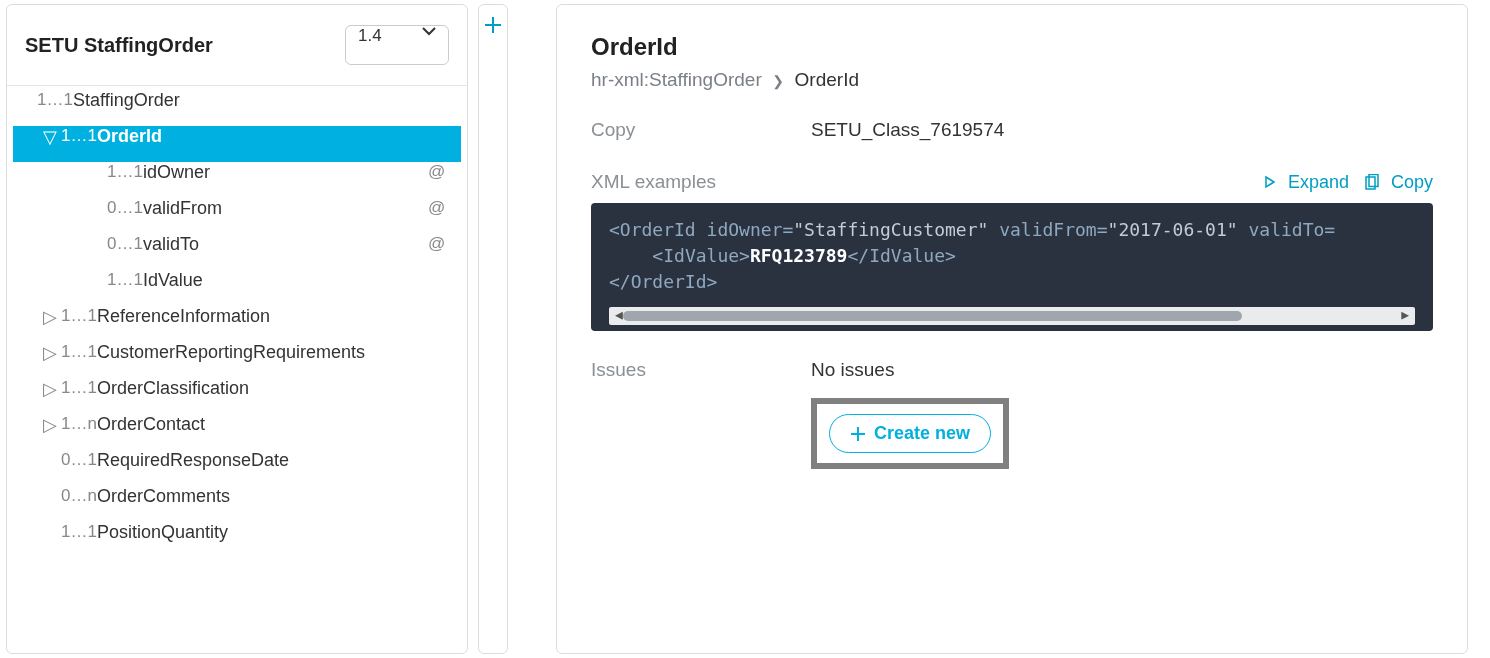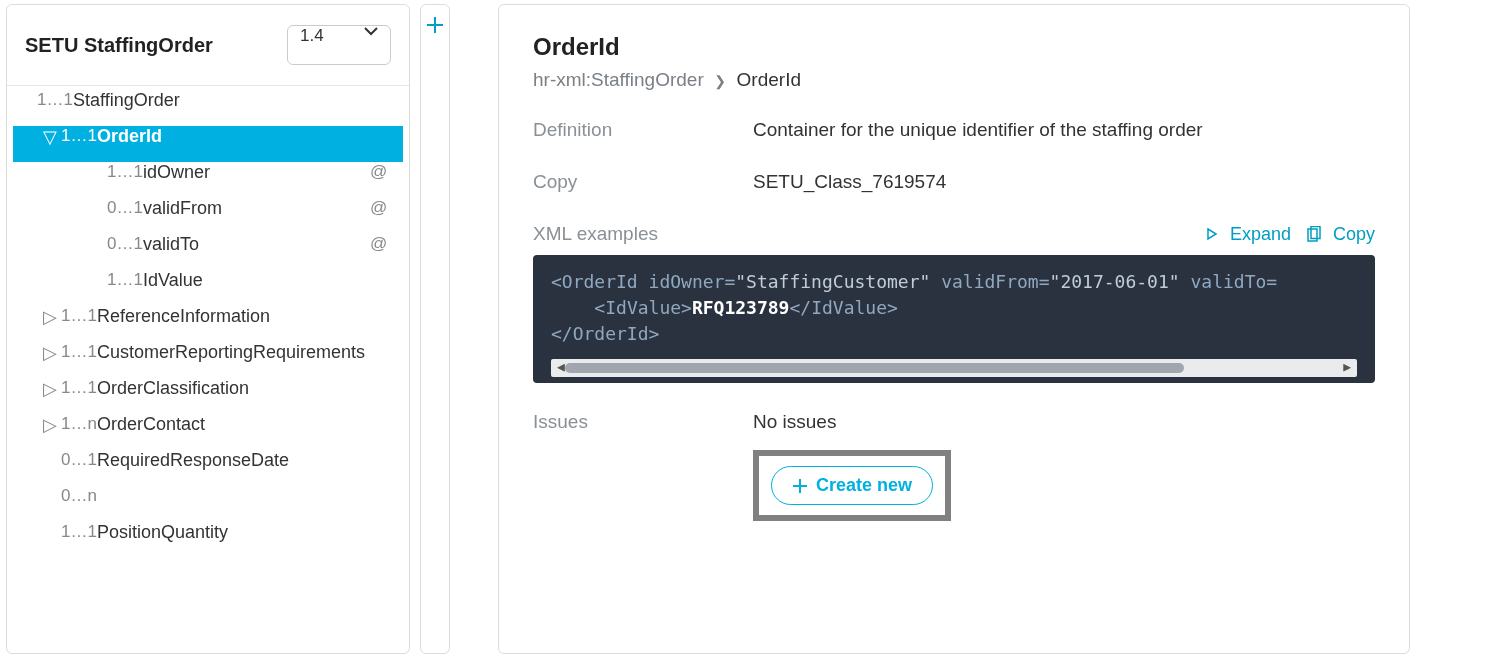--- a/index.html
+++ b/index.html
@@ -1,20 +1,20 @@
 <!DOCTYPE html>
 <html><head>
 <meta charset="utf-8">
 <style>
   * { box-sizing: border-box; margin: 0; padding: 0; }
   html, body { width: 1490px; height: 658px; font-family: Arial, Helvetica, sans-serif; background:#fff; color:#333; }
   .app { display:flex; gap:10px; padding:4px 6px; }
   
   .panel { border:1px solid #d9dde0; border-radius:6px; background:#fff; }
-  .sidebar { width:404px; height:650px; display:flex; flex-direction:column; overflow:hidden;}
+  .sidebar { width:462px; height:650px; display:flex; flex-direction:column; overflow:hidden;}
   .sidebar-header { display:flex; align-items:center; padding:20px 18px; border-bottom:1px solid #e3e6e8;}
   .sb-title { font-size:20px; font-weight:700; color:#222; flex:1;}
   .version { width:104px; height:40px; border:1px solid #c8ccd0; border-radius:6px; display:flex; justify-content:space-between; padding:0 12px; font-size:17px; color:#333;}
   .search-row { display:flex; align-items:center; padding:16px 12px 10px 12px; gap:8px; }
   .search-box { flex:0 0 296px; margin-left:24px; height:46px; border:1px solid #d0d4d8; border-radius:23px; display:flex; align-items:center; justify-content:flex-end; padding:0 18px; gap:10px; }
   .shortcut { font-size:15px; letter-spacing:1px; color:#6a6f73; }
   .menu-dots { width:32px; height:32px; display:flex; align-items:center; justify-content:center; }
   .tree { flex:1; overflow:auto; padding:4px 6px 12px 6px; }
   .node { display:flex; align-items:flex-start; height:36px; font-size:18px; padding:0 10px 0 0; }
   .node .caret { width:18px; display:inline-flex; justify-content:center; color:#888; }
@@ -131,20 +131,21 @@
           <span class="name">OrderContact</span>
         </div>
         <div class="node ind1">
           <span class="caret"></span>
           <span class="card">0…1</span>
           <span class="name">RequiredResponseDate</span>
         </div>
         <div class="node ind1">
           <span class="caret"></span>
           <span class="card">0…n</span>
+          <span class="name">OrderComments</span>
         </div>
         <div class="node ind1">
           <span class="caret"></span>
           <span class="card">1…1</span>
           <span class="name">PositionQuantity</span>
         </div>
       </div>
   </div>
 
   <div class="strip">
@@ -157,24 +158,20 @@
   </div>
 
   <div class="panel main">
     <div class="main-title">OrderId</div>
     <div class="crumbs">
       <span>hr-xml:StaffingOrder</span>
       &nbsp;<span style="font-size:14px;">❯</span>&nbsp;
       <span class="cur">OrderId</span>
     </div>
 
-    <div class="row">
-      <div class="label">Definition</div>
-      <div class="value">Container for the unique identifier of the staffing order</div>
-    </div>
     <div class="row">
       <div class="label">Copy</div>
       <div class="value">SETU_Class_7619574</div>
     </div>
 
     <div class="xml-row">
       <div class="xml-label">XML examples</div>
       <span class="action">
         <span>
             <svg width="12" height="14" viewBox="0 0 12 14">

